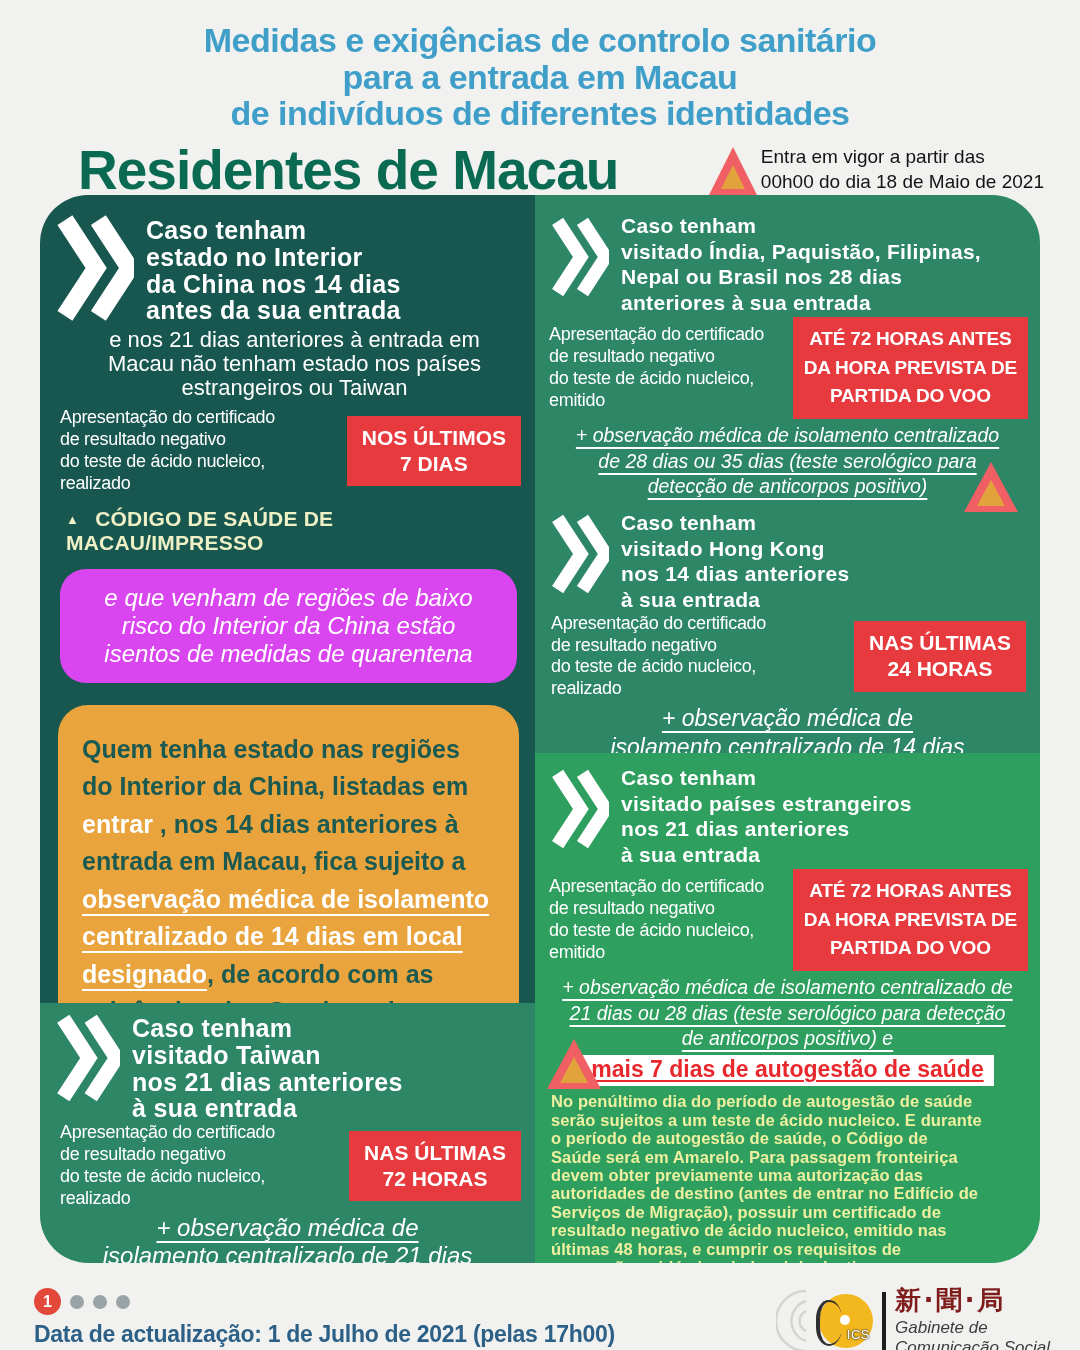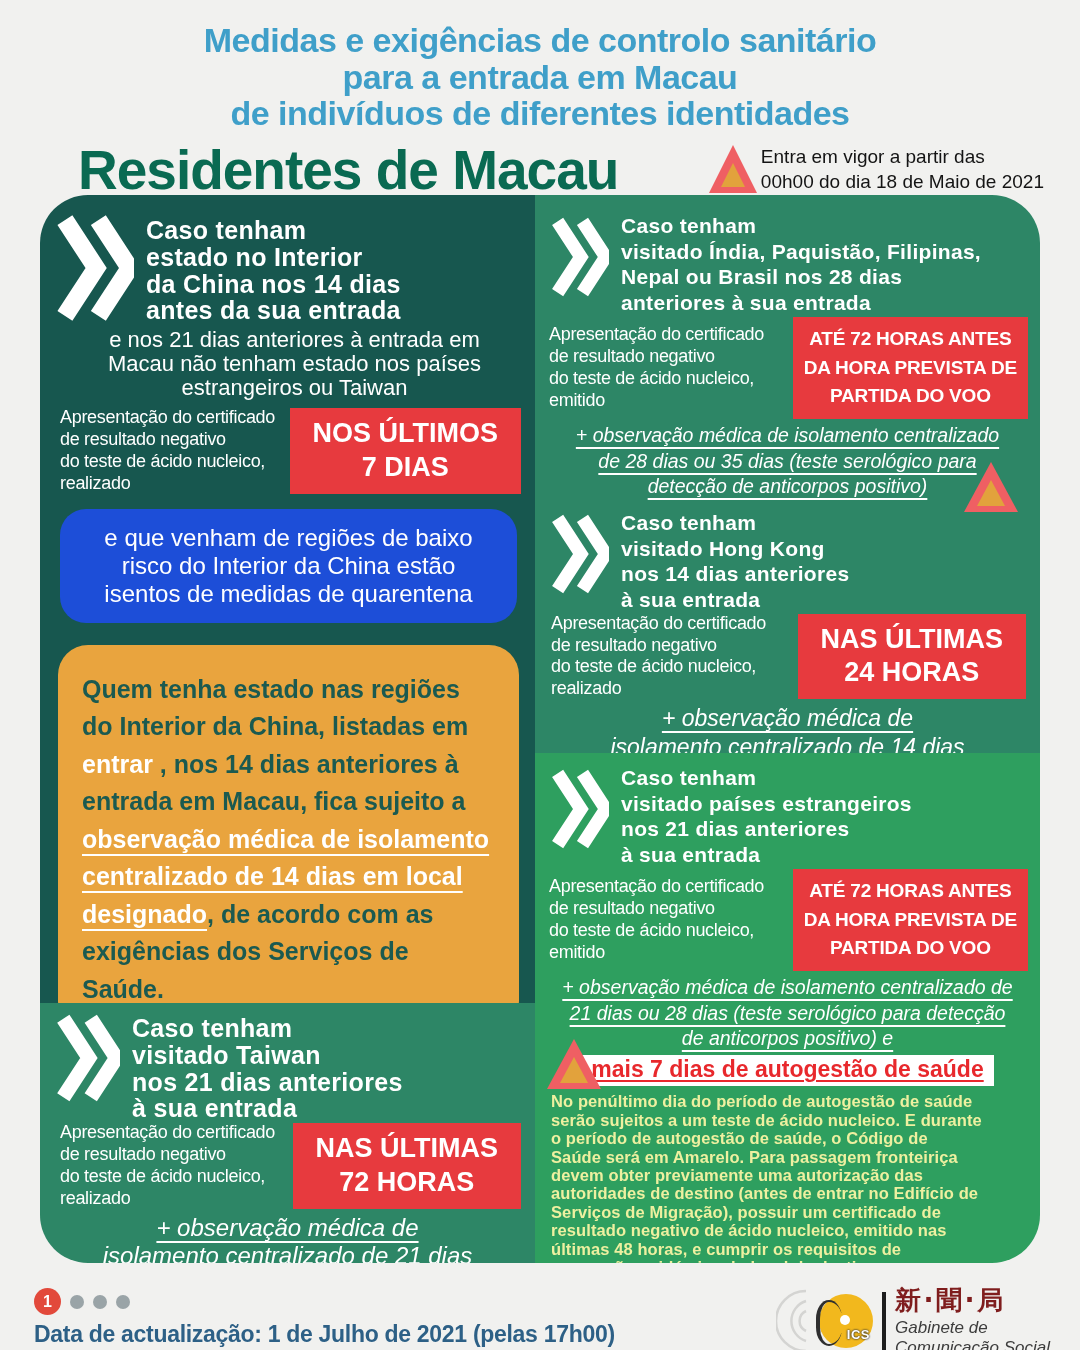--- a/index.html
+++ b/index.html
@@ -6,21 +6,21 @@
   html,body { background:#e9e9e7; }
   body { font-family:"Liberation Sans","DejaVu Sans",sans-serif; }
   .page { position:relative; width:1080px; height:1350px; background:#f1f1ef; overflow:hidden; margin:0 auto; }
 
   
   .header { height:195px; }
   .header-title { padding-top:22px; text-align:center; color:#3f9fc9; font-weight:bold;
                   font-size:34px; line-height:1.08; white-space:pre-line; letter-spacing:-0.5px; }
   .subtitle-row { display:flex; align-items:center; margin:6px 36px 0 78px; }
   .page-title { color:#0a6a52; font-size:55px; font-weight:bold; letter-spacing:-1px; }
-  .notice { margin-left:auto; display:flex; align-items:flex-start; gap:4px; }
+  .notice { margin-left:auto; display:flex; align-items:flex-end; gap:4px; }
   .notice-text { font-size:19px; color:#141414; line-height:1.3; white-space:pre-line; font-weight:500; }
 
   
   .tri { position:relative; width:0; height:0; border-style:solid; border-color:transparent; border-bottom-color:#ef5f63; }
   .tri::after { content:""; position:absolute; width:0; height:0; border-style:solid; border-color:transparent; border-bottom-color:#e2a23c; }
   .tri-lg { border-width:0 24px 48px 24px; }
   .tri-lg::after { border-width:0 12px 24px 12px; left:-12px; top:18px; }
   .tri-md { border-width:0 27px 50px 27px; }
   .tri-md::after { border-width:0 14px 26px 14px; left:-14px; top:18px; }
 
@@ -38,28 +38,28 @@
   .chev { flex:none; }
   .case-title { color:#fff; font-weight:bold; white-space:pre-line; letter-spacing:0.3px; }
   .col-left  .case-title { font-size:25px; line-height:1.07; padding-top:2px; }
   .col-right .case-title { font-size:21px; line-height:1.22; padding-top:2px; }
 
   .condition { color:#fff; text-align:center; font-size:22px; line-height:1.08; white-space:pre-line; margin-top:4px;margin-left:14px; }
 
   .cert-row { display:flex; align-items:center; justify-content:space-between; margin-top:8px; padding:0 14px 0 20px; }
   .cert { color:#fff; font-size:18px; letter-spacing:-0.3px; line-height:1.22; white-space:pre-line; }
   .redbox { flex:none; background:#e73a3e; color:#fff; font-weight:bold; text-align:center; white-space:pre-line; }
-  .redbox-lg { font-size:27px; line-height:1.25; padding:9px 23px; }
+  .redbox-lg { font-size:21px; line-height:1.25; padding:9px 15px; }
   .redbox-sm { font-size:19px; letter-spacing:-0.2px; line-height:1.5; padding:8px 11px; }
 
   .codigo { margin:12px 0 0 26px; color:#eef0c6; font-weight:bold; font-size:21px; letter-spacing:0.2px; }
   .mini-tri { font-size:13px; margin-right:10px; vertical-align:2px; }
 
-  .green-note { margin:14px 18px 0 20px; background:#1d4ed8; border-radius:26px; color:#fff;
-                text-align:center; font-size:24px; line-height:1.16; white-space:pre-line; padding:15px 6px; }
+  .green-note { margin:14px 18px 0 20px; background:#d946ef; border-radius:26px; color:#fff;
+                text-align:center; font-size:24px; line-height:1.16; white-space:pre-line; padding:15px 6px;font-style:italic; }
 
   .orange-note { margin:22px 16px 0 18px; background:#e9a43e; border-radius:30px; padding:26px 24px 22px;
                  color:#1b5a50; font-weight:bold; font-size:25px; line-height:1.5; }
   .orange-note .link { color:#fff; }
   .orange-note .und { color:#fff; text-decoration:underline; text-decoration-thickness:2px; text-underline-offset:6px; }
 
   .quarantine { color:#fff; text-align:center; white-space:pre-line;
                 text-decoration:underline; text-decoration-thickness:2px; text-underline-offset:5px;font-style:italic; }
   .q-left { font-size:24px; line-height:1.18; margin-top:4px; }
   .q-sm { font-size:19.5px; line-height:1.32; margin-top:4px; }
@@ -84,21 +84,21 @@
   .page-dot { width:14px; height:14px; border-radius:50%; background:#9aa4a7; }
   .update { margin-top:6px; font-size:23px; font-weight:bold; color:#2d6086; letter-spacing:-0.3px; }
 
   .logo { position:absolute; right:30px; top:1283px; display:flex; align-items:center; gap:9px; }
   .logo-circle { position:relative; width:54px; height:54px; border-radius:50%; background:#f2b81d; flex:none; }
   .logo-circle::before { content:""; position:absolute; left:21px; top:21px; width:10px; height:10px;
                          border-radius:50%; background:#fff; }
   .logo-circle::after { content:""; position:absolute; left:-3px; top:6px; width:22px; height:42px;
                         border-left:4px solid #2f2f2f; border-radius:50% / 40%; border-top:2px solid #2f2f2f;
                         border-bottom:2px solid #2f2f2f; border-right:none; }
-  .logo-acronym { position:absolute; right:3px; bottom:6px; color:#fff; font-weight:bold; font-size:13px;
+  .logo-acronym { position:absolute; right:3px; bottom:6px; color:#fff; font-weight:normal; font-size:13px;
                   text-shadow:0 0 2px #333,0 0 2px #333; letter-spacing:0.5px;margin-left:28px; }
   .logo-bar { width:4px; height:58px; background:#1d1d1d; flex:none; }
   .logo-text .cn { font-size:26px; font-weight:bold; color:#7f1d1d; letter-spacing:3px; white-space:nowrap; }
   .logo-text .pt { font-style:italic; font-size:17px; color:#3c3c3c; line-height:1.18; white-space:pre-line; }
 </style>
 </head>
 <body>
 
 <div class="page">
 
@@ -134,20 +134,24 @@
         <p class="condition">e nos 21 dias anteriores à entrada em
 Macau não tenham estado nos países
 estrangeiros ou Taiwan</p>
         <div class="cert-row">
           <p class="cert">Apresentação do certificado
 de resultado negativo
 do teste de ácido nucleico,
 realizado</p>
           <div class="redbox redbox-lg">NOS ÚLTIMOS
 7 DIAS</div>
+        </div>
+        <div class="codigo">
+          <span class="mini-tri">▲</span>
+          <span>CÓDIGO DE SAÚDE DE MACAU/IMPRESSO</span>
         </div>
         <div class="green-note">e que venham de regiões de baixo
 risco do Interior da China estão
 isentos de medidas de quarentena</div>
         <div class="orange-note">
           <span>Quem tenha estado nas regiões do Interior da China, listadas em </span><span class="link">entrar</span><span> , nos 14 dias anteriores à entrada em Macau, fica sujeito a </span><span class="und">observação médica de isolamento centralizado de 14 dias em local designado</span><span>, de acordo com as exigências dos Serviços de Saúde.</span>
         </div>
       </section>
 
       <section class="panel panel-taiwan">

